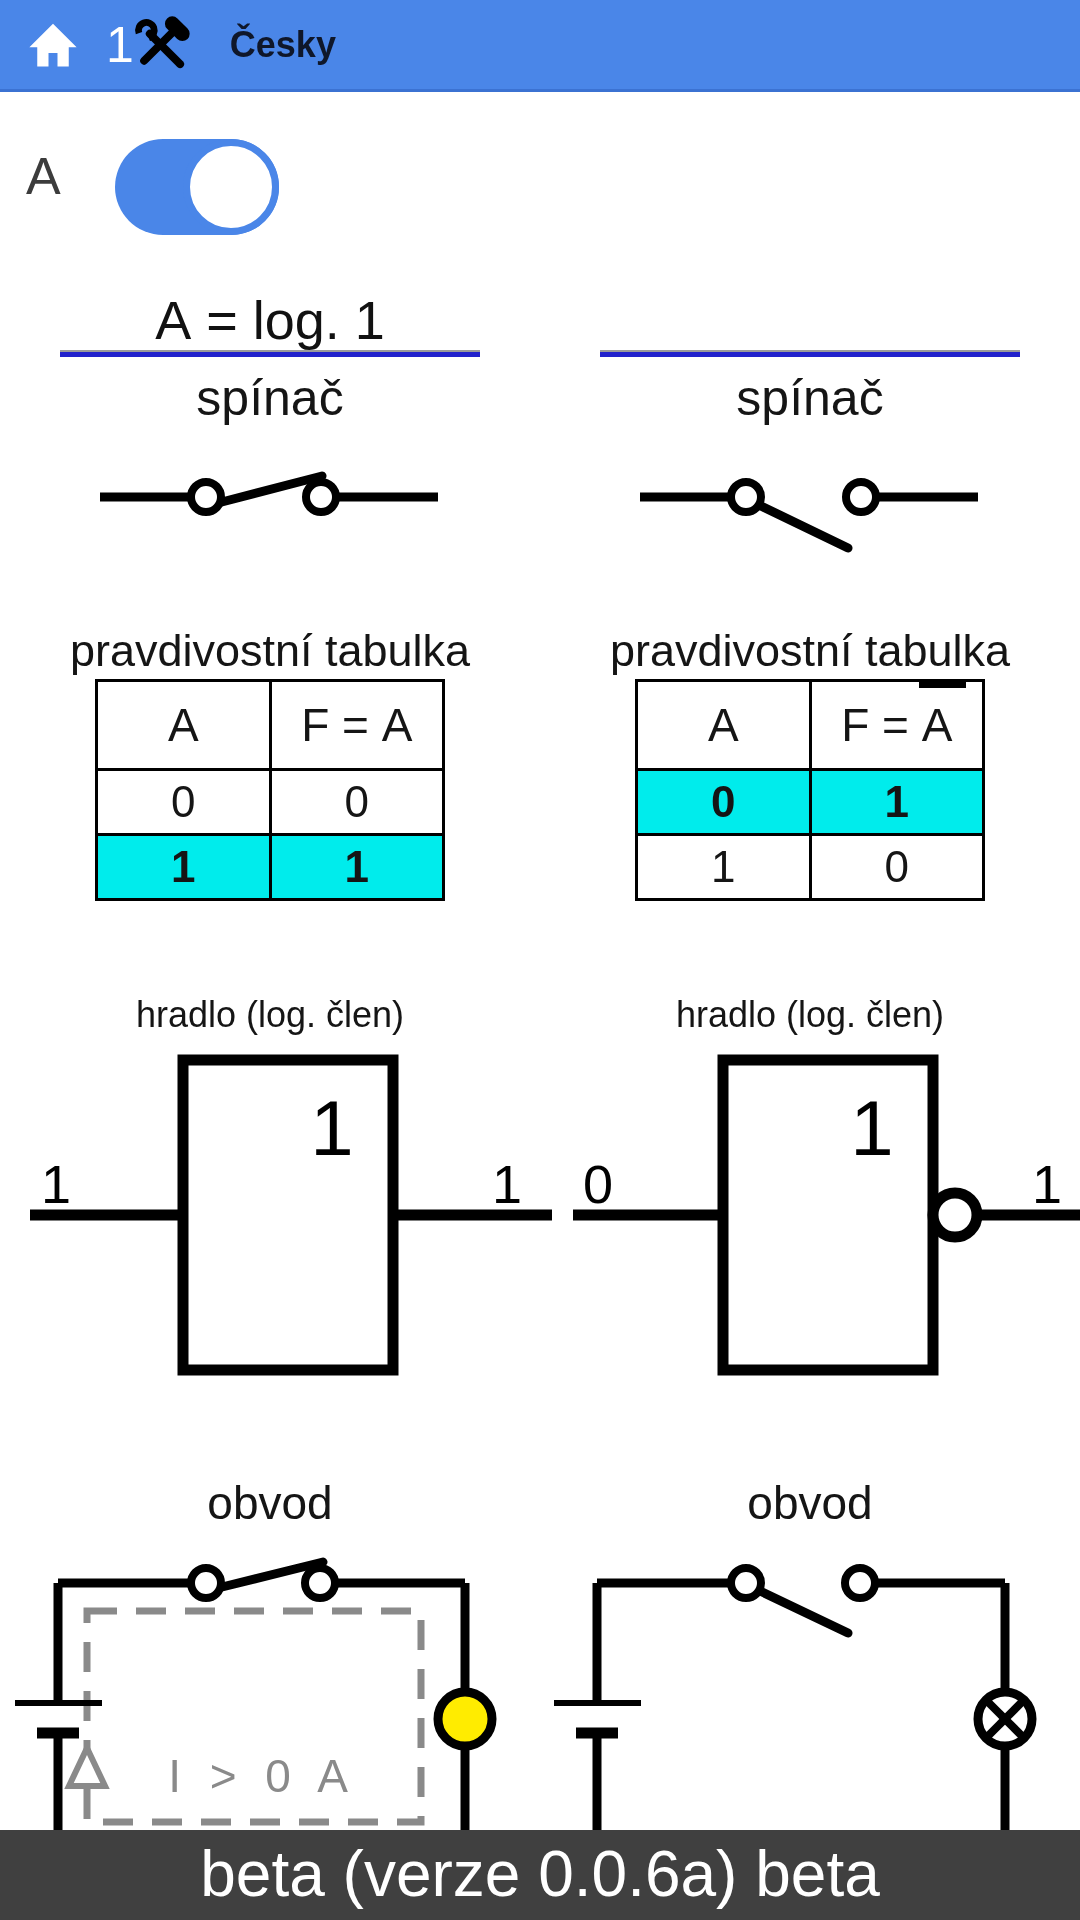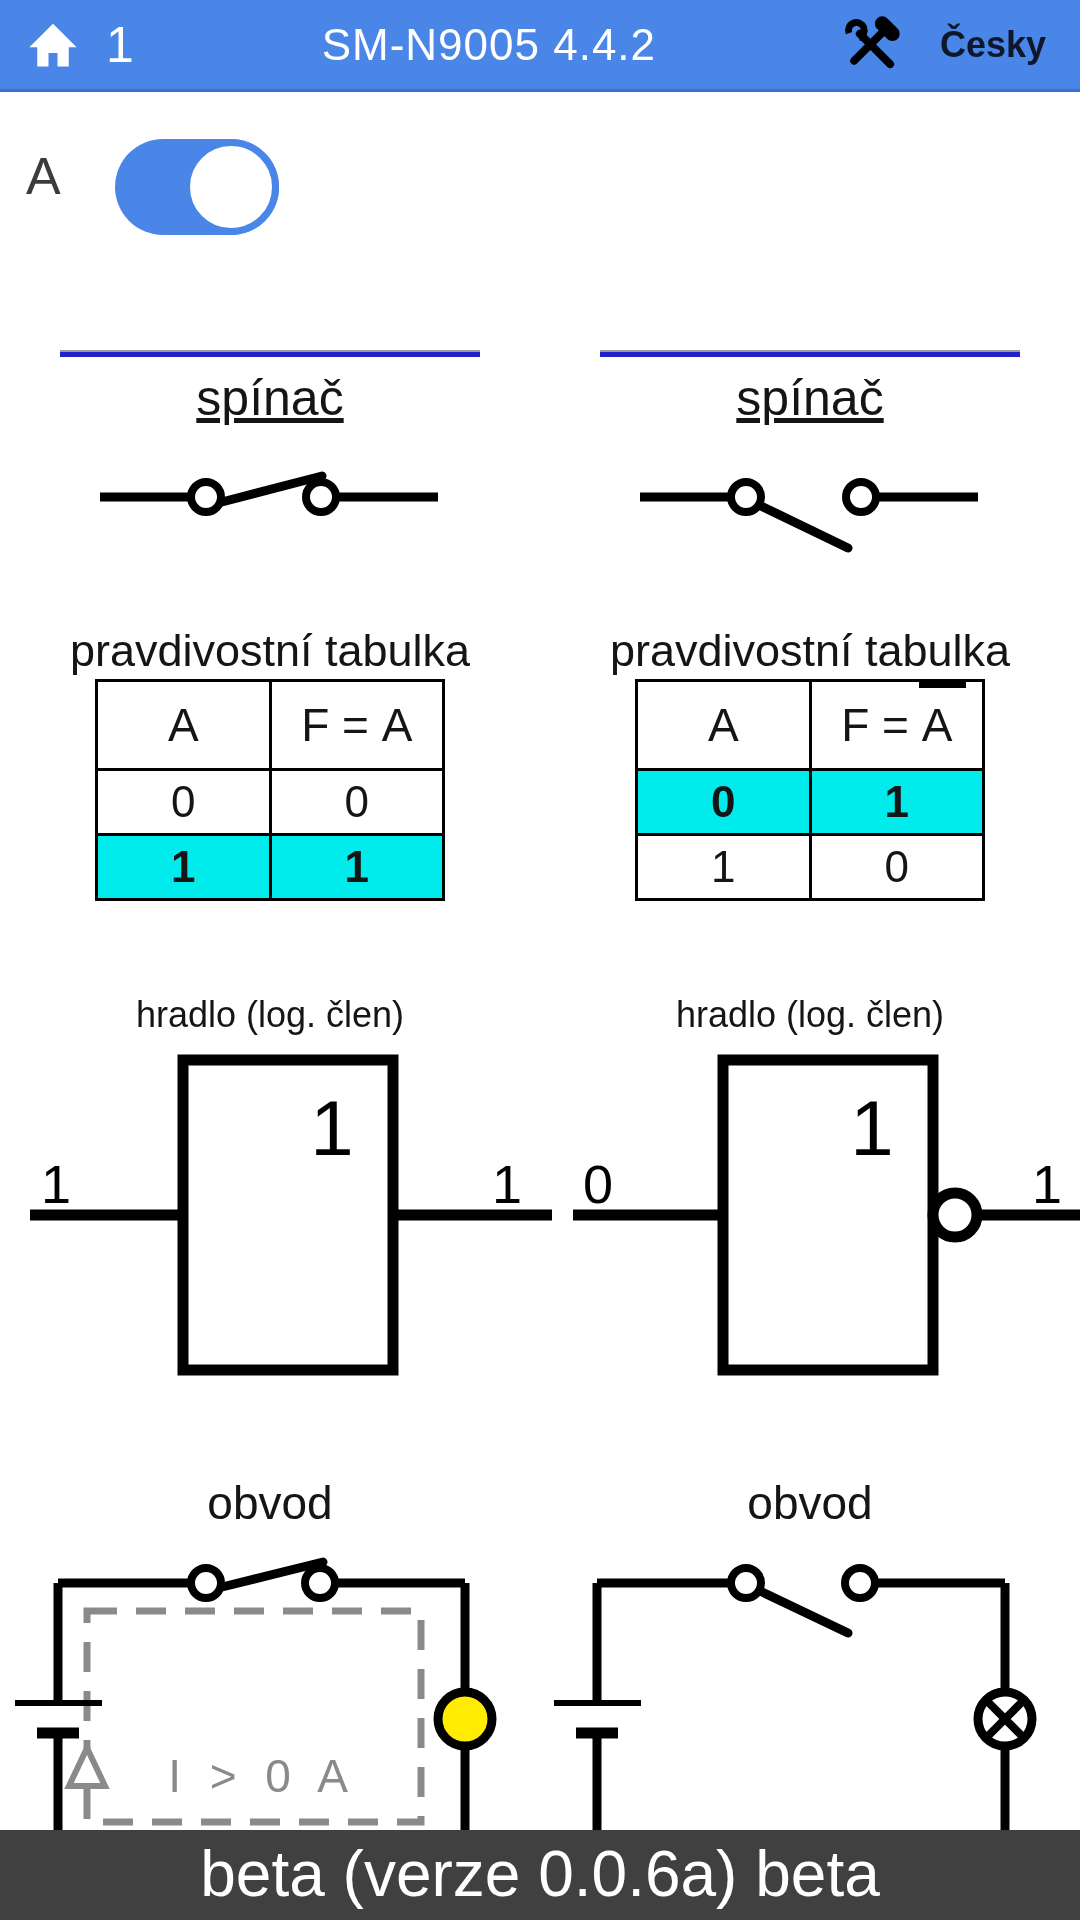--- a/index.html
+++ b/index.html
@@ -40,21 +40,21 @@
 
   .state-heading{top:292px;font-size:54px;line-height:56px;color:#111;}
   .var{position:relative;display:inline-block;}
   .var.overline::before{
     content:"";position:absolute;left:-3px;right:-14px;top:-16px;height:6px;background:#000;
   }
   .heading-rule{
     top:350px;left:60px;width:420px;height:5px;
     background:#2222cc;border-top:2px solid #9a9a9a;
   }
-  .switch-title{top:370px;font-size:50px;line-height:56px;text-decoration:underline;}
+  .switch-title{top:370px;font-size:50px;line-height:56px;}
   .switch-svg{top:430px;height:140px;}
 
   .tt-title{top:622px;font-size:45px;line-height:58px;text-align:center;}
   .truth-table{
     position:absolute;top:679px;left:95px;width:350px;
     border-collapse:collapse;table-layout:fixed;
   }
   .truth-table th,.truth-table td{
     border:3px solid #000;text-align:center;padding:0;
   }
@@ -78,39 +78,41 @@
   }
 </style>
 </head>
 <body>
 
 <div class="app-header">
   <svg class="hdr-icon" width="54" height="54" viewBox="0 0 48 48">
     <path d="M24 5 L45 26 L38 26 L38 43 L28 43 L28 31 L20 31 L20 43 L10 43 L10 26 L3 26 Z" fill="#ffffff"></path>
   </svg>
   <span class="nav-count">1</span>
-  <span class="app-title">SM-N9005 4.4.2</span>
   <svg class="hdr-icon" width="54" height="54" viewBox="0 0 48 48">
     <circle cx="11" cy="11" r="7" fill="none" stroke="#000" stroke-width="6" stroke-dasharray="33 11" transform="rotate(160 11 11)"></circle>
     <line x1="14" y1="14" x2="41" y2="41" stroke="#000" stroke-width="7" stroke-linecap="round"></line>
     <line x1="38" y1="9" x2="9" y2="38" stroke="#000" stroke-width="7" stroke-linecap="round"></line>
     <line x1="34" y1="5" x2="43" y2="14" stroke="#000" stroke-width="13" stroke-linecap="round"></line>
   </svg>
   <span class="lang">Česky</span>
 </div>
 
 <div class="toggle-row">
   <span class="toggle-label">A</span>
   <div class="toggle">
     <div class="toggle-knob"></div>
   </div>
 </div>
 
 <div class="col col-left">
 
+  <div class="sec state-heading">
+    <span class="var">A</span><span> = log. 1</span>
+  </div>
   <div class="sec heading-rule"></div>
 
   <div class="sec switch-title">spínač</div>
   <svg class="sec switch-svg" width="540" height="140" viewBox="0 0 540 140">
     <line x1="100" y1="67" x2="190" y2="67" stroke="#000" stroke-width="9"></line>
     <line x1="218" y1="73" x2="322" y2="46" stroke="#000" stroke-width="9" stroke-linecap="round"></line>
     <circle cx="206" cy="67" r="15" fill="#fff" stroke="#000" stroke-width="8"></circle>
     <circle cx="321" cy="67" r="15" fill="#fff" stroke="#000" stroke-width="8"></circle>
     <line x1="337" y1="67" x2="438" y2="67" stroke="#000" stroke-width="9"></line>
   </svg>

